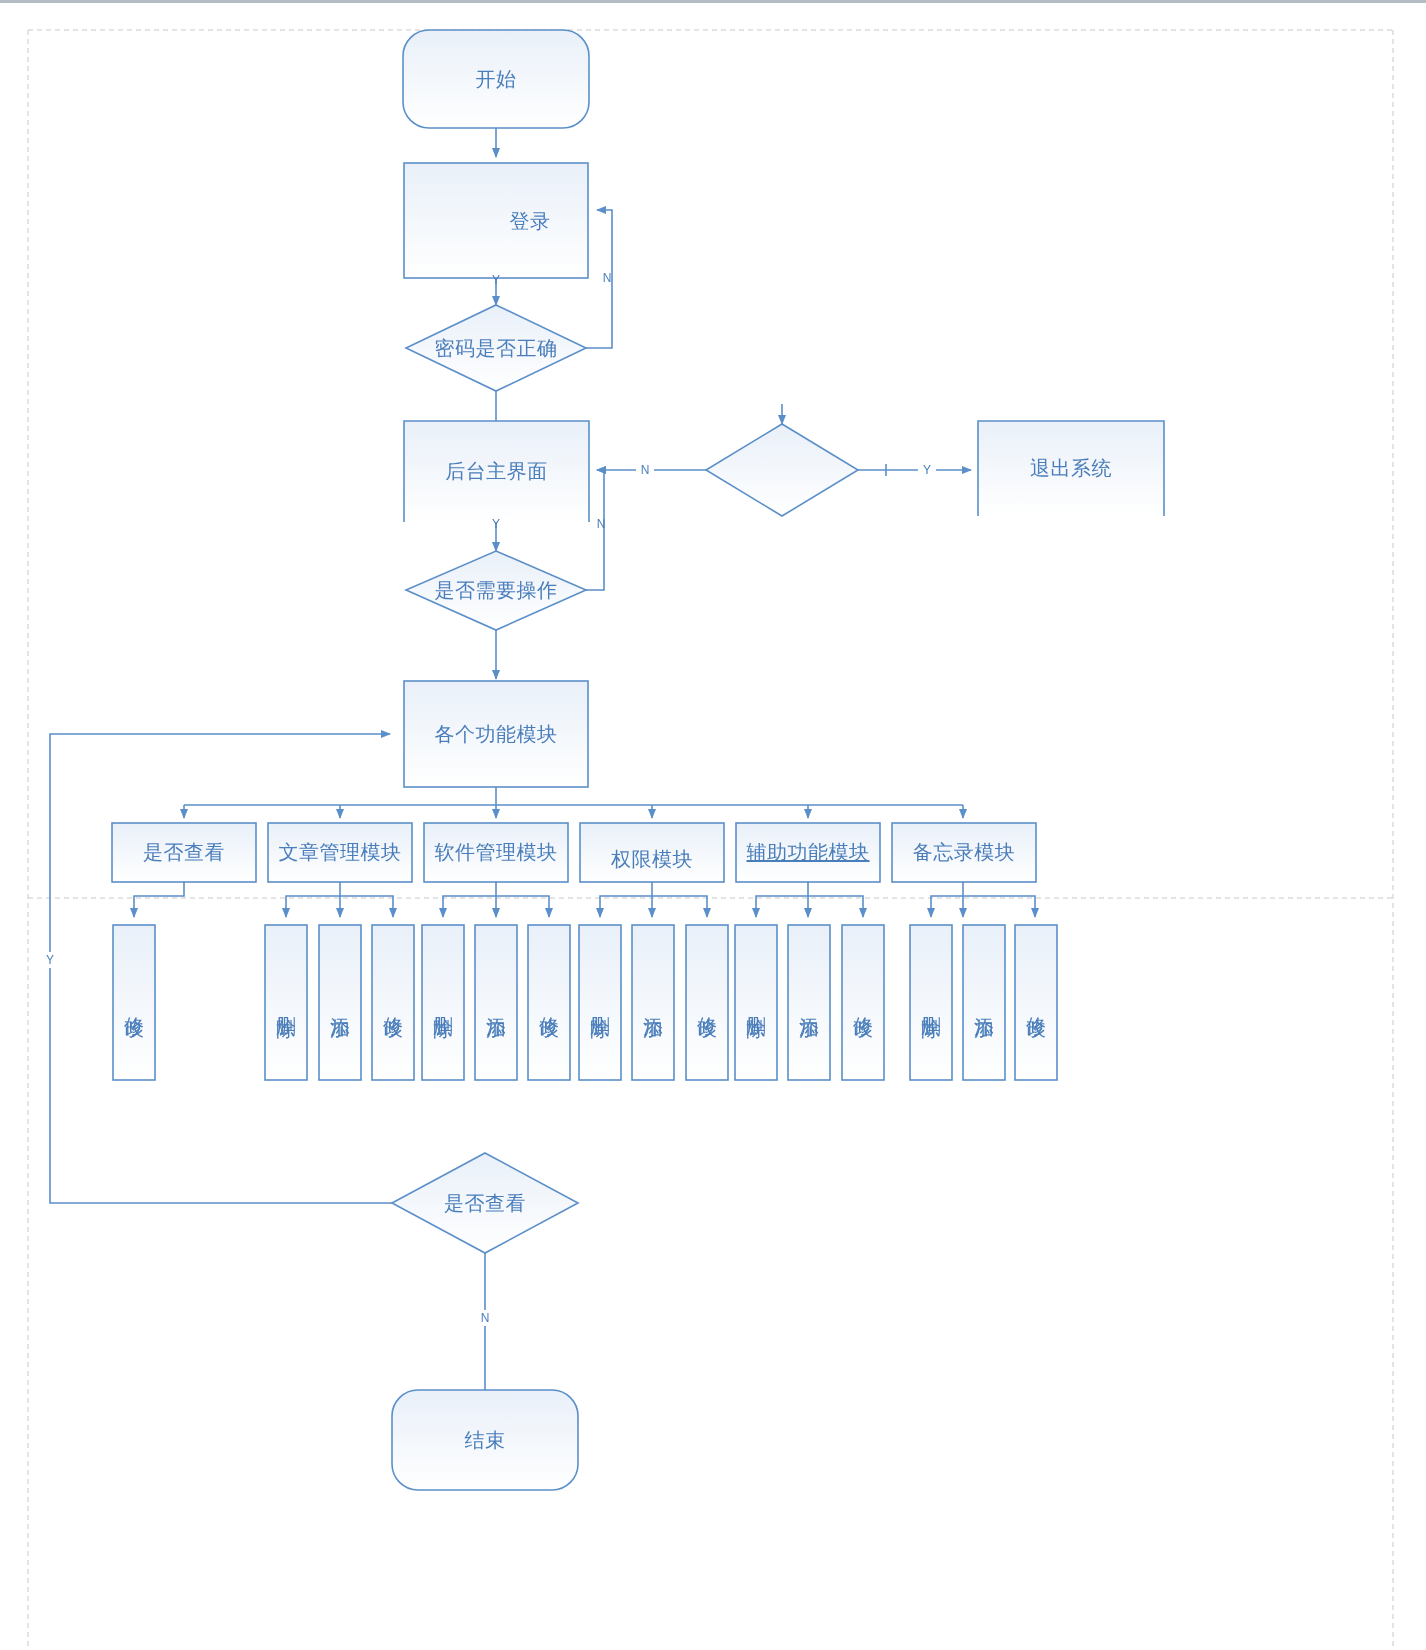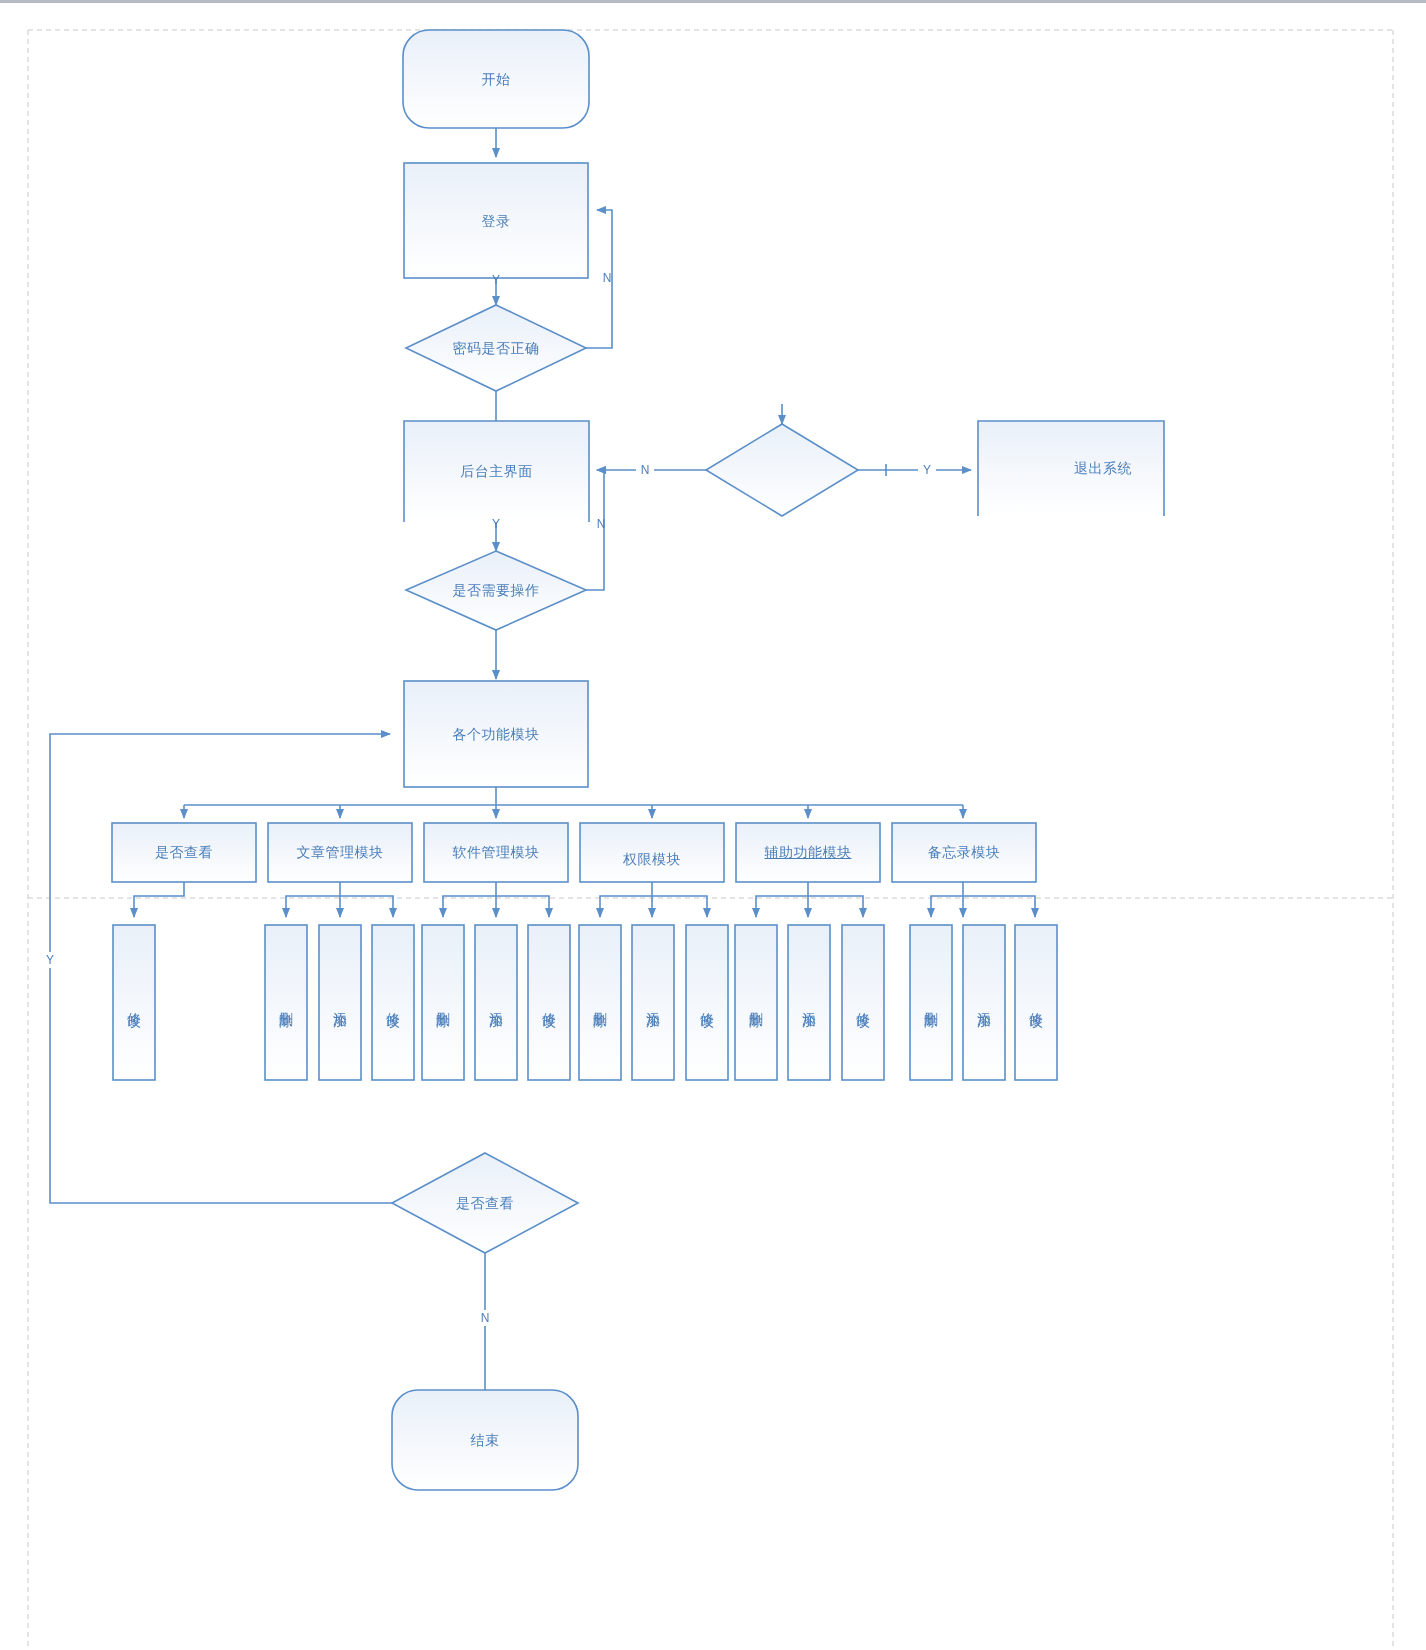--- a/index.html
+++ b/index.html
@@ -4,21 +4,21 @@
 <style>
   html,body{margin:0;padding:0;background:#ffffff;}
   body{font-family:"Liberation Sans","DejaVu Sans",sans-serif;}
   #canvas{position:relative;width:1426px;height:1650px;background:#fff;overflow:hidden;}
   #topbar{position:absolute;left:0;top:0;width:1426px;height:3px;background:#b6bcc4;}
   svg{position:absolute;left:0;top:0;}
   .nodelabel{
     position:absolute;
     display:flex;align-items:center;justify-content:center;
     color:#4a7ebb;
-    font-size:14px;
+    font-size:20px;
     letter-spacing:.5px;
     pointer-events:none;
     text-align:center;
     line-height:1.35;
   }
   .vlabel{writing-mode:vertical-rl;text-orientation:upright;letter-spacing:2px;}
   .edgelabel{
     position:absolute;color:#4a7ebb;font-size:12px;
     display:flex;align-items:center;justify-content:center;
   }
@@ -159,28 +159,28 @@
       <rect x="842" y="925" width="42" height="155"></rect>
 
       <rect x="910" y="925" width="42" height="155"></rect>
       <rect x="963" y="925" width="42" height="155"></rect>
       <rect x="1015" y="925" width="42" height="155"></rect>
     </g>
   </svg>
 
   <div class="nodelabel" style="left:403px;top:30px;width:186px;height:98px;">开始</div>
 
-  <div class="nodelabel" style="left:404px;top:163px;width:184px;height:116px;">登录</div>
+  <div class="nodelabel" style="left:404px;top:163px;width:184px;height:116px;padding-left:34px;">登录</div>
 
   <div class="nodelabel" style="left:406px;top:305px;width:180px;height:86px;">密码是否正确</div>
 
   <div class="nodelabel" style="left:404px;top:421px;width:185px;height:101px;">后台主界面</div>
 
 
-  <div class="nodelabel" style="left:978px;top:421px;width:186px;height:95px;padding-left:32px;">退出系统</div>
+  <div class="nodelabel" style="left:978px;top:421px;width:186px;height:95px;">退出系统</div>
 
   <div class="nodelabel" style="left:406px;top:551px;width:180px;height:79px;">是否需要操作</div>
 
   <div class="nodelabel" style="left:404px;top:681px;width:184px;height:106px;">各个功能模块</div>
 
   <div class="nodelabel" style="left:392px;top:1153px;width:186px;height:100px;">是否查看</div>
 
   <div class="nodelabel" style="left:392px;top:1390px;width:186px;height:100px;">结束</div>
 
   <div class="nodelabel" style="left:112px;top:823px;width:144px;height:59px;">是否查看</div>

